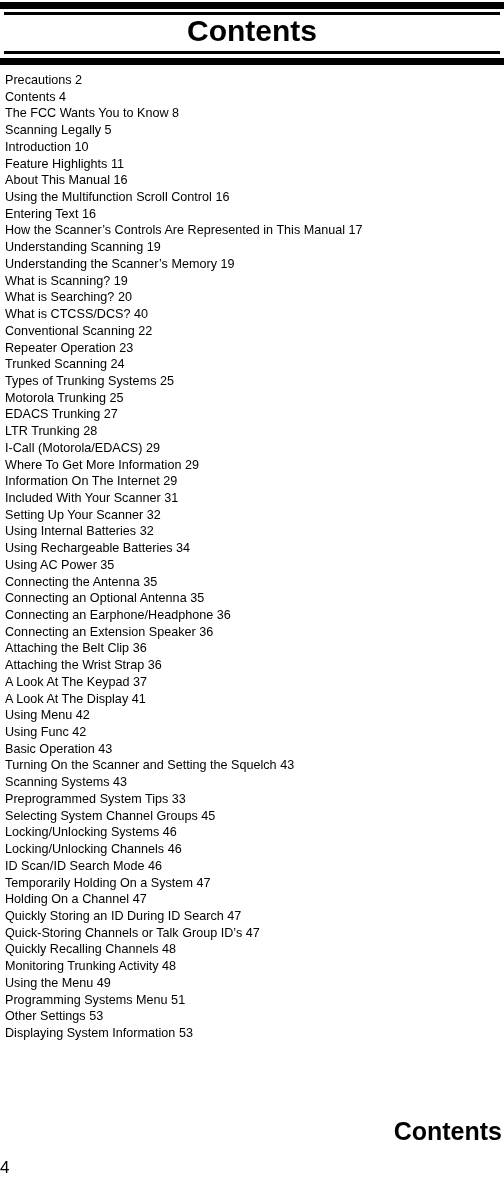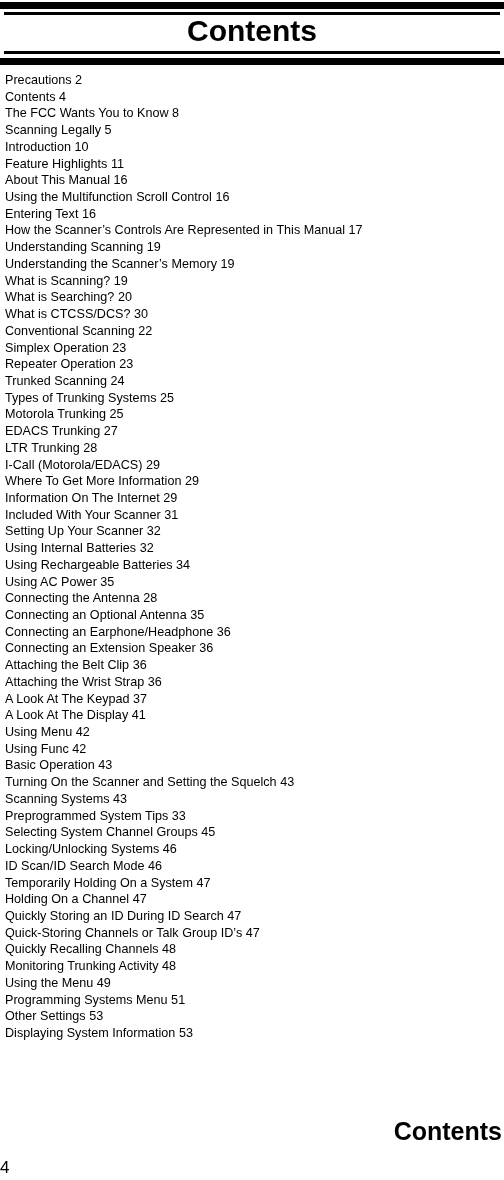--- a/index.html
+++ b/index.html
@@ -131,53 +131,53 @@
     <li class="toc-entry">Introduction 10</li>
     <li class="toc-entry">Feature Highlights 11</li>
     <li class="toc-entry">About This Manual 16</li>
     <li class="toc-entry">Using the Multifunction Scroll Control 16</li>
     <li class="toc-entry">Entering Text 16</li>
     <li class="toc-entry">How the Scanner’s Controls Are Represented in This Manual 17</li>
     <li class="toc-entry">Understanding Scanning 19</li>
     <li class="toc-entry">Understanding the Scanner’s Memory 19</li>
     <li class="toc-entry">What is Scanning? 19</li>
     <li class="toc-entry">What is Searching? 20</li>
-    <li class="toc-entry">What is CTCSS/DCS? 30</li>
+    <li class="toc-entry">What is CTCSS/DCS? 40</li>
     <li class="toc-entry">Conventional Scanning 22</li>
-    <li class="toc-entry">Simplex Operation 23</li>
     <li class="toc-entry">Repeater Operation 23</li>
     <li class="toc-entry">Trunked Scanning 24</li>
     <li class="toc-entry">Types of Trunking Systems 25</li>
     <li class="toc-entry">Motorola Trunking 25</li>
     <li class="toc-entry">EDACS Trunking 27</li>
     <li class="toc-entry">LTR Trunking 28</li>
     <li class="toc-entry">I-Call (Motorola/EDACS) 29</li>
     <li class="toc-entry">Where To Get More Information 29</li>
     <li class="toc-entry">Information On The Internet 29</li>
     <li class="toc-entry">Included With Your Scanner 31</li>
     <li class="toc-entry">Setting Up Your Scanner 32</li>
     <li class="toc-entry">Using Internal Batteries 32</li>
     <li class="toc-entry">Using Rechargeable Batteries 34</li>
     <li class="toc-entry">Using AC Power 35</li>
-    <li class="toc-entry">Connecting the Antenna 28</li>
+    <li class="toc-entry">Connecting the Antenna 35</li>
     <li class="toc-entry">Connecting an Optional Antenna 35</li>
     <li class="toc-entry">Connecting an Earphone/Headphone 36</li>
     <li class="toc-entry">Connecting an Extension Speaker 36</li>
     <li class="toc-entry">Attaching the Belt Clip 36</li>
     <li class="toc-entry">Attaching the Wrist Strap 36</li>
     <li class="toc-entry">A Look At The Keypad 37</li>
     <li class="toc-entry">A Look At The Display 41</li>
     <li class="toc-entry">Using Menu 42</li>
     <li class="toc-entry">Using Func 42</li>
     <li class="toc-entry">Basic Operation 43</li>
     <li class="toc-entry">Turning On the Scanner and Setting the Squelch 43</li>
     <li class="toc-entry">Scanning Systems 43</li>
     <li class="toc-entry">Preprogrammed System Tips 33</li>
     <li class="toc-entry">Selecting System Channel Groups 45</li>
     <li class="toc-entry">Locking/Unlocking Systems 46</li>
+    <li class="toc-entry">Locking/Unlocking Channels 46</li>
     <li class="toc-entry">ID Scan/ID Search Mode 46</li>
     <li class="toc-entry">Temporarily Holding On a System 47</li>
     <li class="toc-entry">Holding On a Channel 47</li>
     <li class="toc-entry">Quickly Storing an ID During ID Search 47</li>
     <li class="toc-entry">Quick-Storing Channels or Talk Group ID’s 47</li>
     <li class="toc-entry">Quickly Recalling Channels 48</li>
     <li class="toc-entry">Monitoring Trunking Activity 48</li>
     <li class="toc-entry">Using the Menu 49</li>
     <li class="toc-entry">Programming Systems Menu 51</li>
     <li class="toc-entry">Other Settings 53</li>

